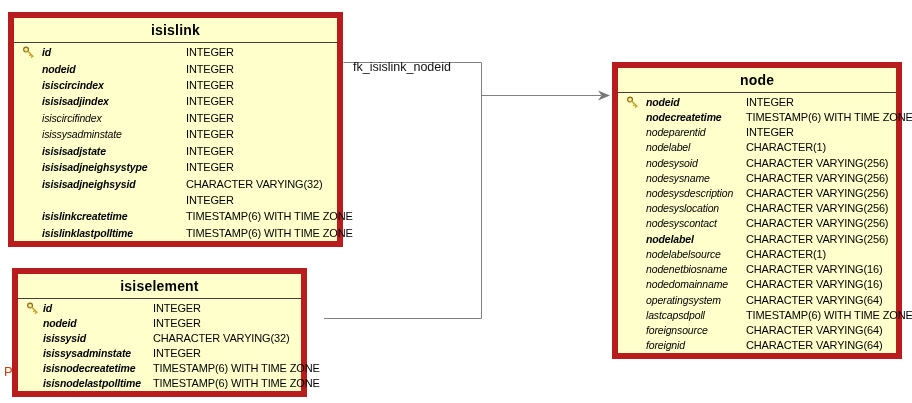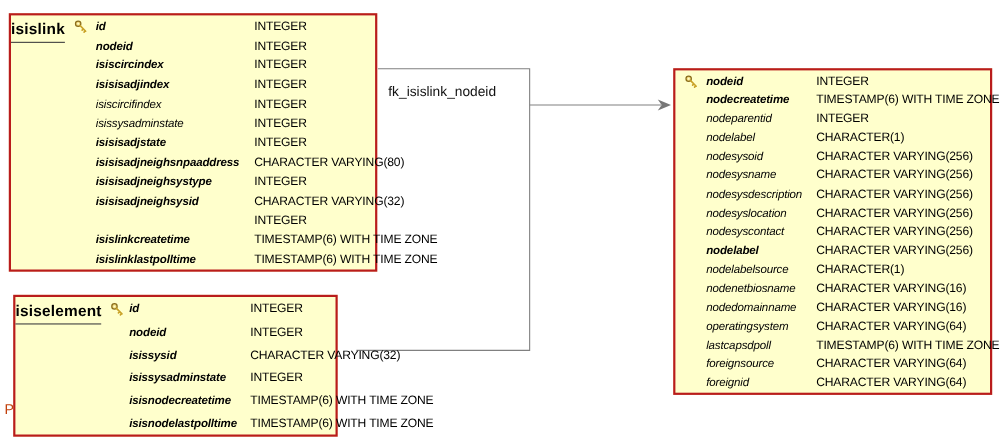--- a/index.html
+++ b/index.html
@@ -7,22 +7,22 @@
     position:relative;width:912px;height:403px;background:#ffffff;overflow:hidden;
     font-family:"Liberation Sans","DejaVu Sans",sans-serif;color:#000;
   }
   .edges{position:absolute;left:0;top:0;z-index:1;}
   .watermark{
     position:absolute;left:4px;top:364px;z-index:0;
     font-size:13px;color:#c2410c;letter-spacing:.3px;
   }
   .etable{
     position:absolute;z-index:2;background:#FFFFCC;
-    border:2px solid #b91c1c;box-sizing:border-box;
-    display:flex;flex-direction:row;
+    border:6px solid #b91c1c;box-sizing:border-box;
+    display:flex;flex-direction:column;
   }
   .etitle{
     height:24px;flex:0 0 24px;border-bottom:1px solid #404040;
     display:flex;align-items:center;justify-content:center;
     font-size:14px;font-weight:bold;letter-spacing:.2px;
   }
   .erows{display:flex;flex-direction:column;flex:1 1 auto;padding-top:1px;}
   .erow{position:relative;flex:1 1 0;display:flex;align-items:center;}
   .keyslot{position:absolute;left:8px;top:50%;transform:translateY(-50%);width:13px;height:13px;line-height:0;}
   .cname{
@@ -42,21 +42,21 @@
 <div class="canvas">
 
   <div class="watermark">Pow</div>
 
   <svg class="edges" width="912" height="403" aria-hidden="true">
     <path d="M343.5,62.5 H481.5 V318.5 H324" fill="none" stroke="#808080" stroke-width="1"></path>
     <path d="M481.5,95.5 H601" fill="none" stroke="#808080" stroke-width="1"></path>
     <polygon points="598,90.5 610,95.5 598,100.5 601.5,95.5" fill="#777777"></polygon>
   </svg>
 
-  <div class="edge-label" style="left:353px;top:76px">fk_isislink_nodeid</div>
+  <div class="edge-label" style="left:353px;top:60px">fk_isislink_nodeid</div>
 
   <div class="etable" style="left:8px;top:12px;width:335px;height:235px;--typecol:172px;--nameind:28px">
     <div class="etitle">isislink</div>
     <div class="erows">
 
         <div class="erow">
           <span class="keyslot">
             <svg viewBox="0 0 16 16" width="13" height="13">
               <circle cx="5" cy="5" r="3" fill="#F2DC80" stroke="#8A6D1C" stroke-width="1.4"></circle>
               <circle cx="5" cy="5" r="1.1" fill="#FFFFCC"></circle>
@@ -96,25 +96,20 @@
           <span class="cname">isissysadminstate</span>
           <span class="ctype">INTEGER</span>
         </div>
 
         <div class="erow">
 
           <span class="cname b">isisisadjstate</span>
           <span class="ctype">INTEGER</span>
         </div>
 
-        <div class="erow">
-
-          <span class="cname b">isisisadjneighsnpaaddress</span>
-          <span class="ctype">CHARACTER VARYING(80)</span>
-        </div>
 
         <div class="erow">
 
           <span class="cname b">isisisadjneighsystype</span>
           <span class="ctype">INTEGER</span>
         </div>
 
         <div class="erow">
 
           <span class="cname b">isisisadjneighsysid</span>
@@ -182,20 +177,21 @@
 
         <div class="erow">
 
           <span class="cname b">isisnodelastpolltime</span>
           <span class="ctype">TIMESTAMP(6) WITH TIME ZONE</span>
         </div>
       </div>
   </div>
 
   <div class="etable" style="left:612px;top:62px;width:290px;height:297px;--typecol:128px;--nameind:28px">
+    <div class="etitle">node</div>
     <div class="erows">
 
         <div class="erow">
           <span class="keyslot">
             <svg viewBox="0 0 16 16" width="13" height="13">
               <circle cx="5" cy="5" r="3" fill="#F2DC80" stroke="#8A6D1C" stroke-width="1.4"></circle>
               <circle cx="5" cy="5" r="1.1" fill="#FFFFCC"></circle>
               <path d="M7.2 7.2 L13.4 13.4 M10.8 10.8 L9.4 12.2 M13 13 L11.6 14.4" stroke="#C9A227" stroke-width="1.8" fill="none" stroke-linecap="round"></path>
             </svg>
           </span>

